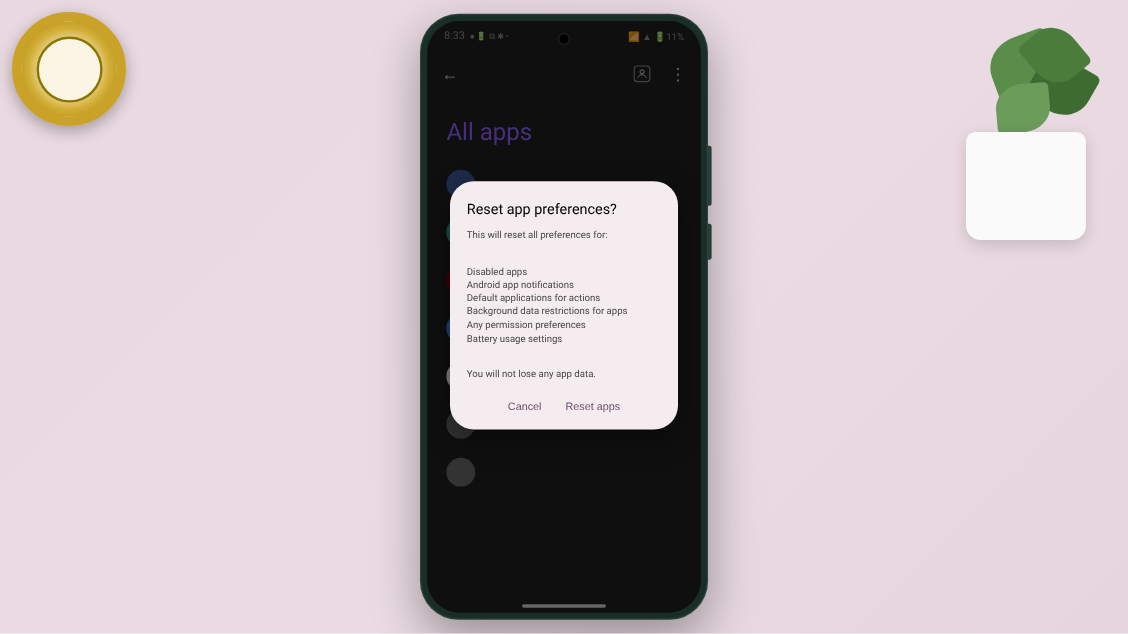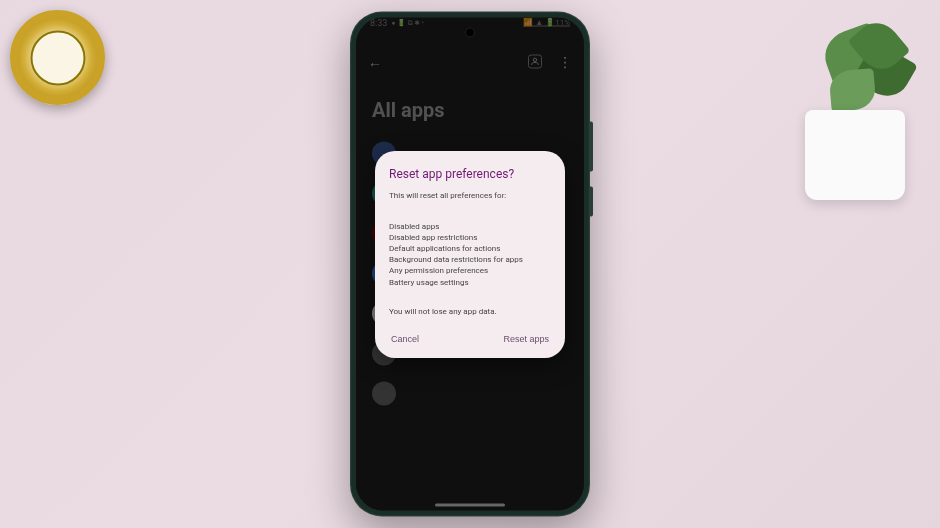--- a/index.html
+++ b/index.html
@@ -123,37 +123,36 @@
       border-radius: 50%;
       z-index: 100;
       border: 1px solid #222;
     }
     
     
     .statusbar {
       height: 26px;
       display: flex;
       justify-content: space-between;
-      align-items: flex-start;
+      align-items: center;
       padding: 0 14px;
       font-size: 9px;
       color: #888;
       position: relative;
     }
     .statusbar-left {
       display: flex;
       align-items: center;
       gap: 4px;
     }
     .statusbar-right {
       display: flex;
       align-items: center;
       gap: 3px;
       font-size: 8px;
-      text-decoration: underline;
     }
     
     
     .app-content {
       position: absolute;
       top: 0; left: 0; right: 0; bottom: 0;
       background: #1f1f1f;
       padding-top: 26px;
     }
     .scrim {
@@ -171,23 +170,23 @@
       justify-content: space-between;
     }
     .app-bar-icons {
       display: flex;
       gap: 16px;
       align-items: center;
     }
     .icon-btn { color: #ccc; font-size: 14px; }
     
     .page-title {
-      color: #a3a3a3;
+      color: #8b5cf6;
       font-size: 20px;
-      font-weight: 700;
+      font-weight: 400;
       padding: 18px 16px 12px;
     }
     
     .app-list {
       padding: 0 8px;
     }
     .app-row {
       display: flex;
       align-items: center;
       padding: 8px 8px;
@@ -214,21 +213,21 @@
       transform: translate(-50%, -50%);
       width: 190px;
       background: #f5ecef;
       border-radius: 20px;
       padding: 16px 14px 10px;
       z-index: 60;
       box-shadow: 0 8px 24px rgba(0,0,0,0.4);
     }
     .dialog-title {
       font-size: 12px;
-      color: #701a75;
+      color: #000000;
       font-weight: 400;
       margin-bottom: 10px;
     }
     .dialog-subtitle {
       font-size: 8px;
       color: #454545;
       margin-bottom: 21px;
     }
     .dialog-list {
       font-size: 8px;
@@ -236,21 +235,21 @@
       line-height: 1.4;
     }
     .dialog-note {
       font-size: 8px;
       color: #454545;
       margin-bottom: 14px;
       margin-top: 19px;
     }
     .dialog-actions {
       display: flex;
-      justify-content: space-between;
+      justify-content: center;
       gap: 16px;
     }
     .dialog-btn {
       background: none;
       border: none;
       color: #6b4d6e;
       font-size: 9px;
       font-weight: 500;
       cursor: pointer;
       padding: 4px 2px;
@@ -366,21 +365,21 @@
       </div>
     </div>
 
     <div class="scrim"></div>
 
     <div class="dialog">
       <div class="dialog-title">Reset app preferences?</div>
       <div class="dialog-subtitle">This will reset all preferences for:</div>
       <div class="dialog-list">
         <div>Disabled apps</div>
-        <div>Disabled app restrictions</div>
+        <div>Android app notifications</div>
         <div>Default applications for actions</div>
         <div>Background data restrictions for apps</div>
         <div>Any permission preferences</div>
         <div>Battery usage settings</div>
       </div>
       <div class="dialog-note">You will not lose any app data.</div>
       <div class="dialog-actions">
         <button class="dialog-btn">Cancel</button>
         <button class="dialog-btn">Reset apps</button>
       </div>

